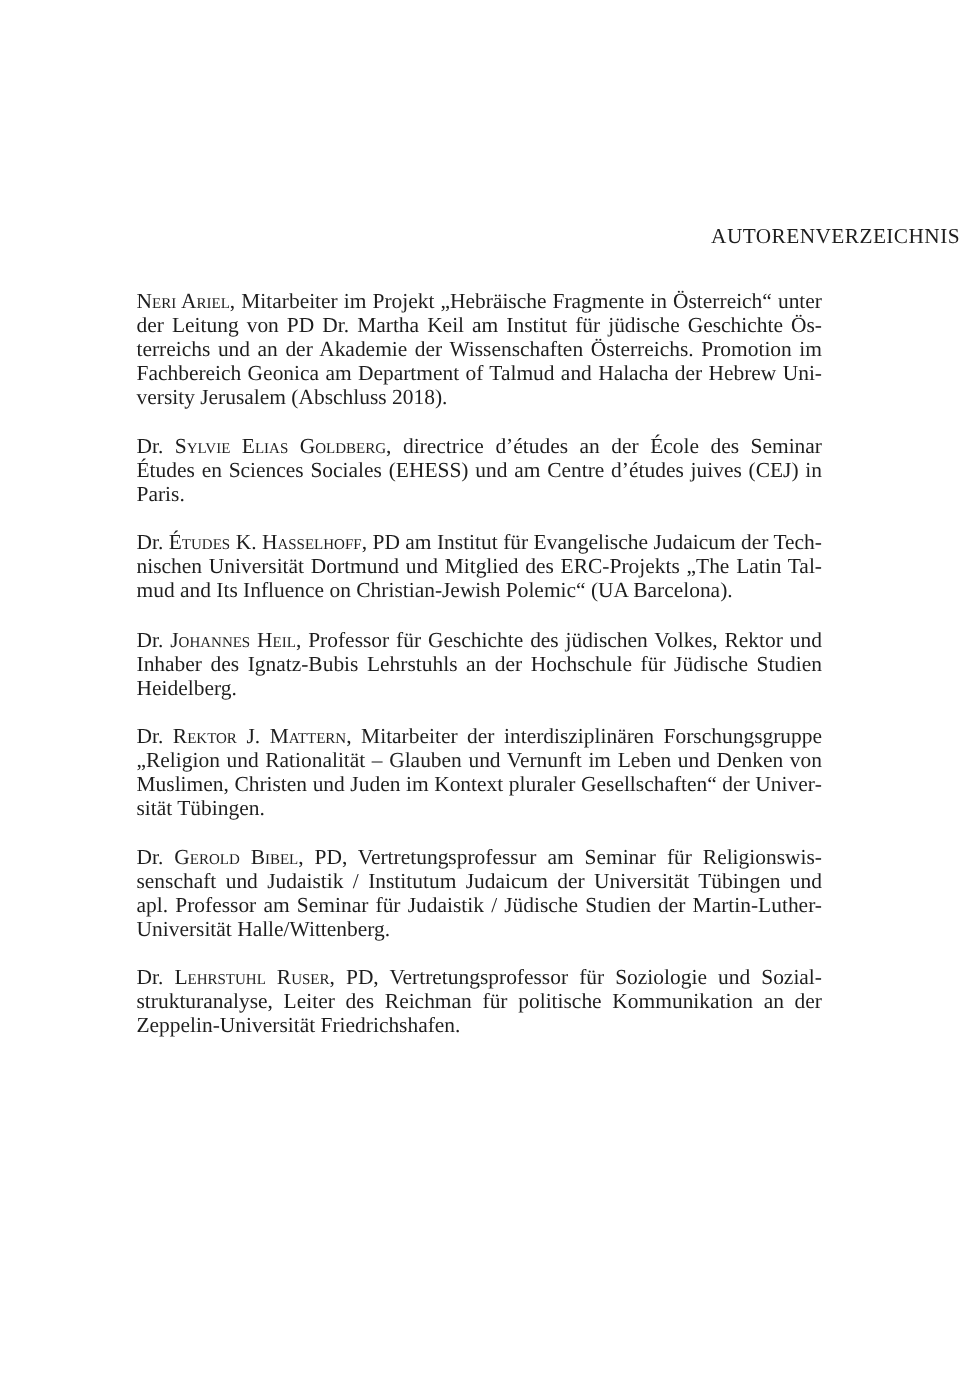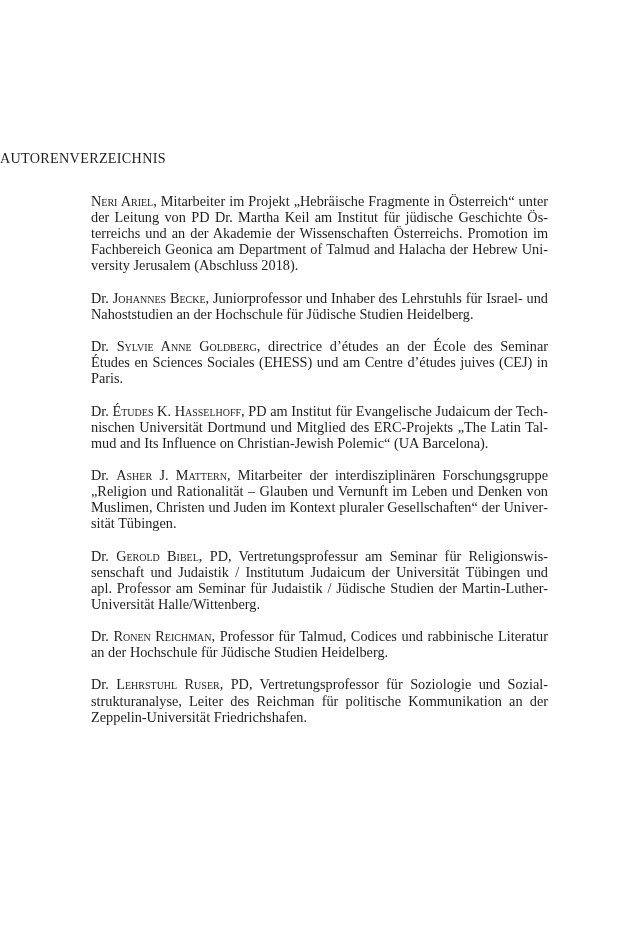--- a/index.html
+++ b/index.html
@@ -13,21 +13,21 @@
     position: relative;
     overflow: hidden;
     font-family: "Liberation Serif", "DejaVu Serif", serif;
     color: #1e1e1e;
   }
   .page-title {
     position: absolute;
     top: 148px;
     left: 0;
     width: 640px;
-    text-align: left;
+    text-align: right;
     font-size: 14.2px;
     letter-spacing: 0.3px;
     line-height: 20px;
     margin: 0;
     font-weight: normal;
   }
   .entries {
     position: absolute;
     top: 193px;
     left: 91px;
@@ -45,29 +45,28 @@
   }
 </style>
 </head>
 <body>
 
 <h1 class="page-title">AUTORENVERZEICHNIS</h1>
 
 <div class="entries">
   <p class="entry"><span></span><span class="name">Neri Ariel</span><span>, Mitarbeiter im Projekt „Hebräische Fragmente in Österreich“ unter der Leitung von PD Dr. Martha Keil am Institut für jüdische Geschichte Ös­terreichs und an der Akademie der Wissenschaften Österreichs. Promotion im Fachbereich Geonica am Department of Talmud and Halacha der Hebrew Uni­versity Jerusalem (Abschluss 2018).</span></p>
 
-  <p class="entry"><span>Dr. </span><span class="name">Johannes Becke</span><span>, Juniorprofessor und Inhaber des Lehrstuhls für Israel- und Nahoststudien an der Hochschule für Jüdische Studien Heidelberg.</span></p>
 
 
-  <p class="entry"><span>Dr. </span><span class="name">Sylvie Anne Goldberg</span><span>, directrice d’études an der École des Seminar Études en Sciences Sociales (EHESS) und am Centre d’études juives (CEJ) in Paris.</span></p>
+  <p class="entry"><span>Dr. </span><span class="name">Sylvie Elias Goldberg</span><span>, directrice d’études an der École des Seminar Études en Sciences Sociales (EHESS) und am Centre d’études juives (CEJ) in Paris.</span></p>
 
   <p class="entry"><span>Dr. </span><span class="name">Études K. Hasselhoff</span><span>, PD am Institut für Evangelische Judaicum der Tech­nischen Universität Dortmund und Mitglied des ERC-Projekts „The Latin Tal­mud and Its Influence on Christian-Jewish Polemic“ (UA Barcelona).</span></p>
 
+  <p class="entry"><span>Dr. </span><span class="name">Johannes Heil</span><span>, Professor für Geschichte des jüdischen Volkes, Rektor und Inhaber des Ignatz-Bubis Lehrstuhls an der Hochschule für Jüdische Studien Heidelberg.</span></p>
 
 
-  <p class="entry"><span>Dr. </span><span class="name">Asher J. Mattern</span><span>, Mitarbeiter der interdisziplinären Forschungsgruppe „Religion und Rationalität – Glauben und Vernunft im Leben und Denken von Muslimen, Christen und Juden im Kontext pluraler Gesellschaften“ der Univer­sität Tübingen.</span></p>
+  <p class="entry"><span>Dr. </span><span class="name">Rektor J. Mattern</span><span>, Mitarbeiter der interdisziplinären Forschungsgruppe „Religion und Rationalität – Glauben und Vernunft im Leben und Denken von Muslimen, Christen und Juden im Kontext pluraler Gesellschaften“ der Univer­sität Tübingen.</span></p>
 
   <p class="entry"><span>Dr. </span><span class="name">Gerold Bibel</span><span>, PD, Vertretungsprofessur am Seminar für Religionswis­senschaft und Judaistik / Institutum Judaicum der Universität Tübingen und apl. Professor am Seminar für Judaistik / Jüdische Studien der Martin-Luther-Uni­versität Halle/Wittenberg.</span></p>
 
-  <p class="entry"><span>Dr. </span><span class="name">Ronen Reichman</span><span>, Professor für Talmud, Codices und rabbinische Literatur an der Hochschule für Jüdische Studien Heidelberg.</span></p>
 
   <p class="entry"><span>Dr. </span><span class="name">Lehrstuhl Ruser</span><span>, PD, Vertretungsprofessor für Soziologie und Sozial­strukturanalyse, Leiter des Reichman für politische Kommunikation an der Zep­pelin-Universität Friedrichshafen.</span></p>
 </div>
 
 </body></html>

